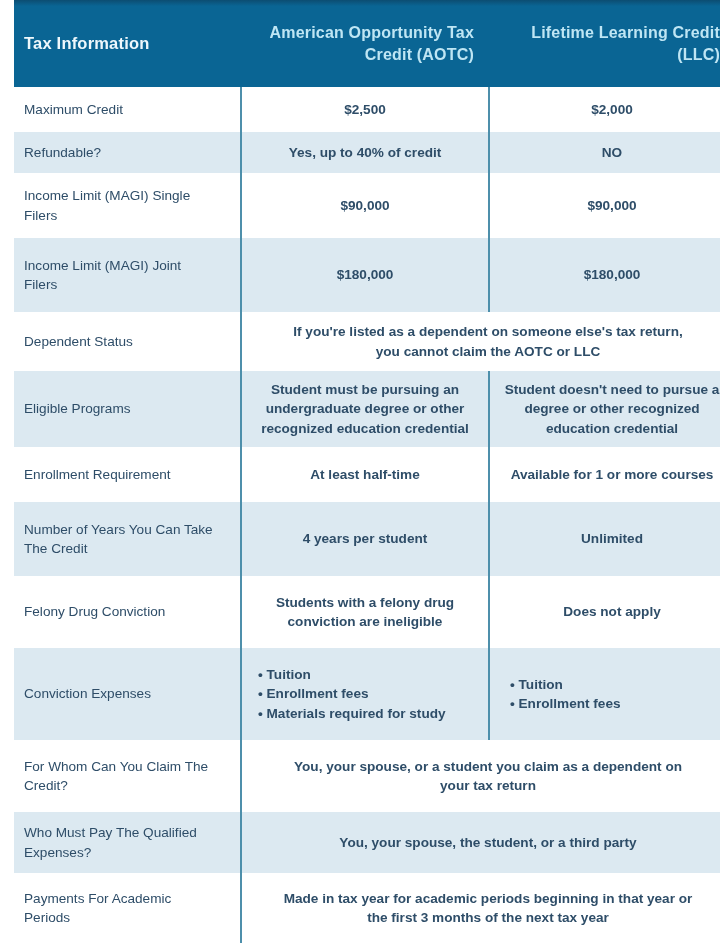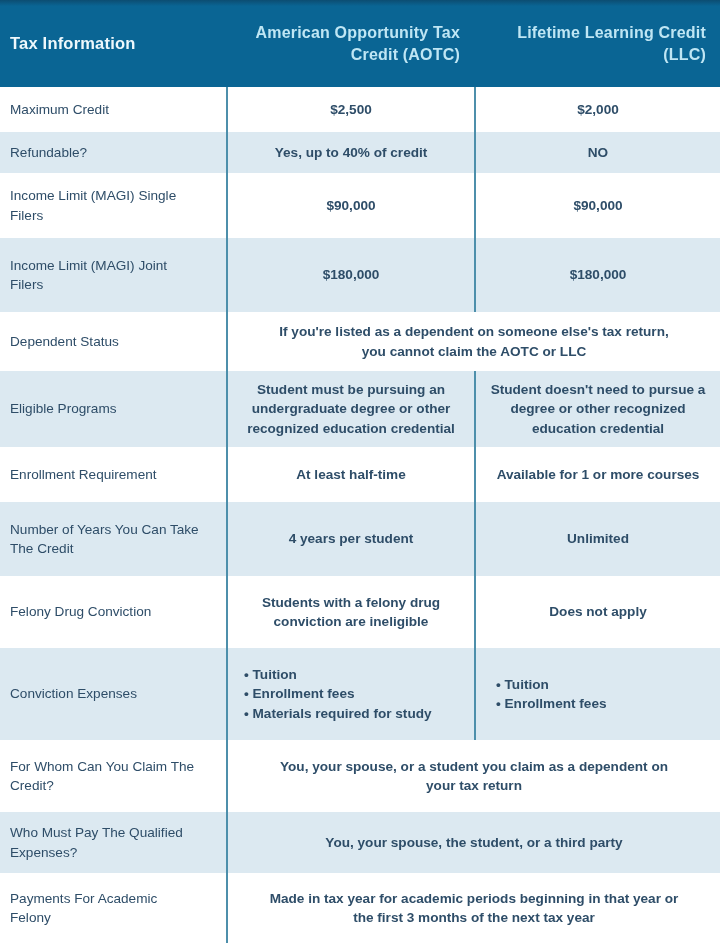--- a/index.html
+++ b/index.html
@@ -6,20 +6,21 @@
   html, body { width: 720px; background: #ffffff; }
   body { font-family: "Liberation Sans", sans-serif; }
 
   .table {
     width: 720px;
     height: 943px;
     display: flex;
     flex-direction: column;
     background: #ffffff;
     color: #2e4d68;
+    padding-left: 14px;
   }
 
   
   .header-row {
     height: 87px;
     flex: 0 0 87px;
     display: grid;
     grid-template-columns: 228px 246px 246px;
     background: linear-gradient(180deg, #0c4d72 0%, #0a6594 7%, #0a6594 100%);
     align-items: center;
@@ -150,17 +151,17 @@
       </div>
       <div class="row" style="height: 72px;">
         <div class="cell label">For Whom Can You Claim The Credit?</div>
         <div class="cell value span">You, your spouse, or a student you claim as a dependent on your tax return</div>
       </div>
       <div class="row shaded" style="height: 61px;">
         <div class="cell label">Who Must Pay The Qualified Expenses?</div>
         <div class="cell value span">You, your spouse, the student, or a third party</div>
       </div>
       <div class="row" style="height: 70px;">
-        <div class="cell label">Payments For Academic Felony</div>
+        <div class="cell label">Payments For Academic Periods</div>
         <div class="cell value span">Made in tax year for academic periods beginning in that year or the first 3 months of the next tax year</div>
       </div>
     </div>
 </div>
 
 </body></html>

